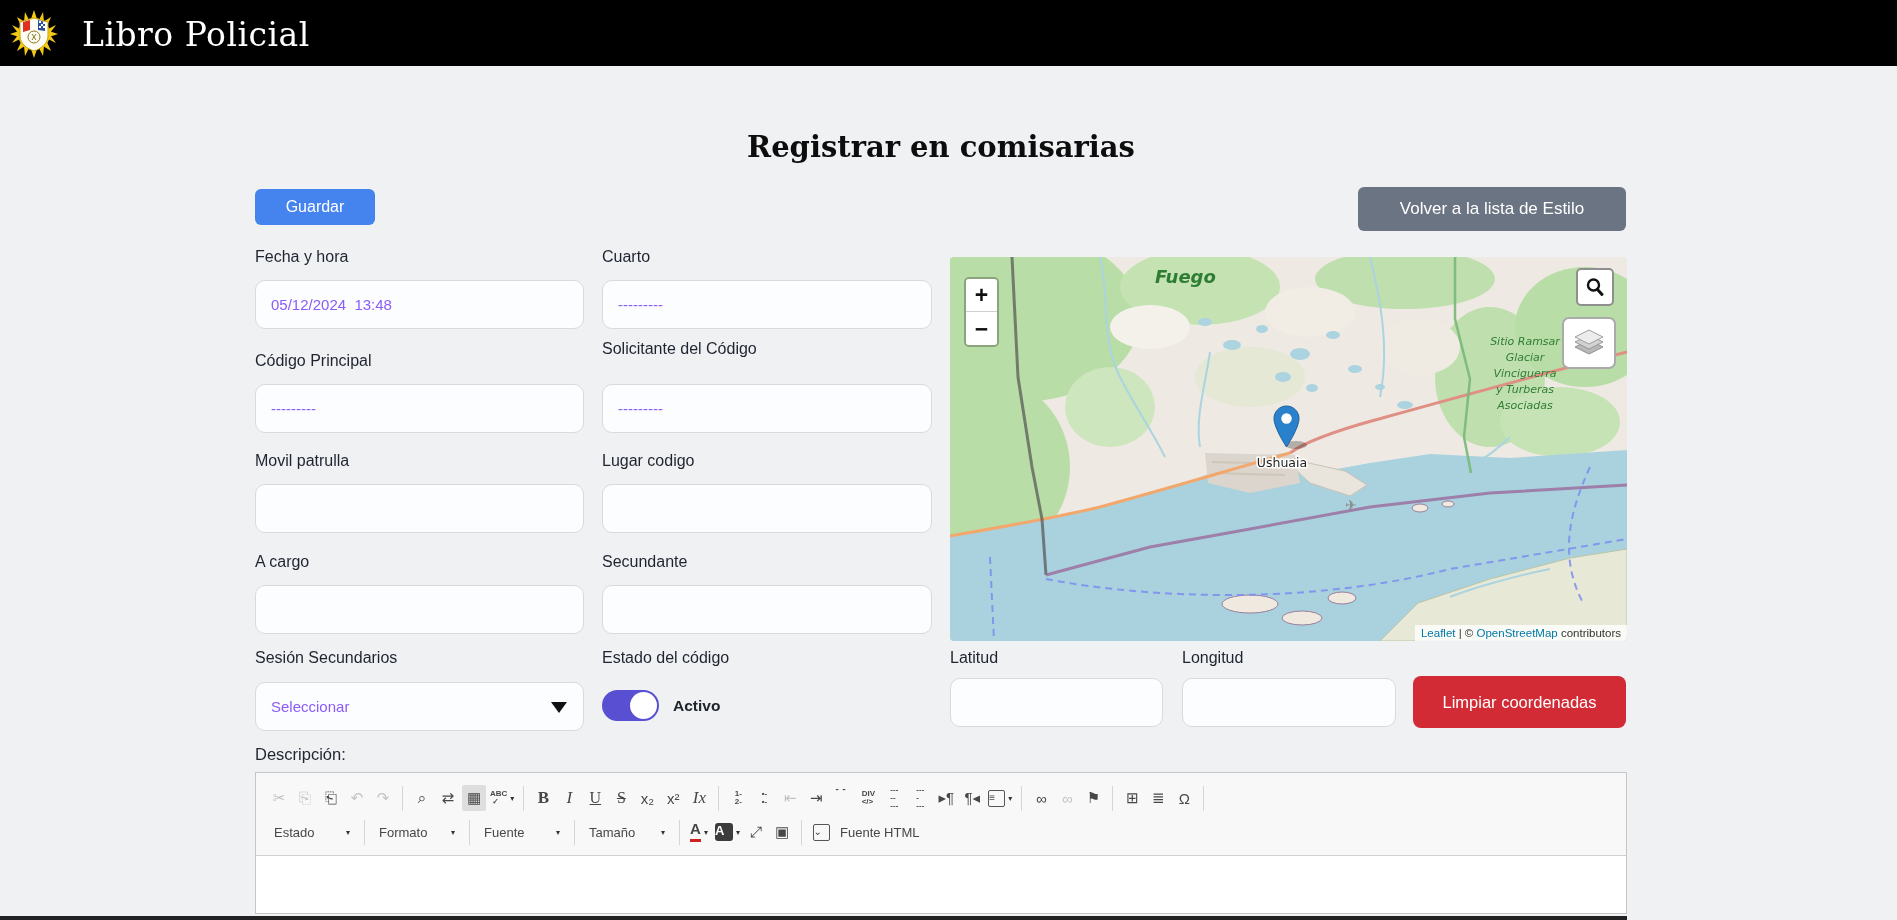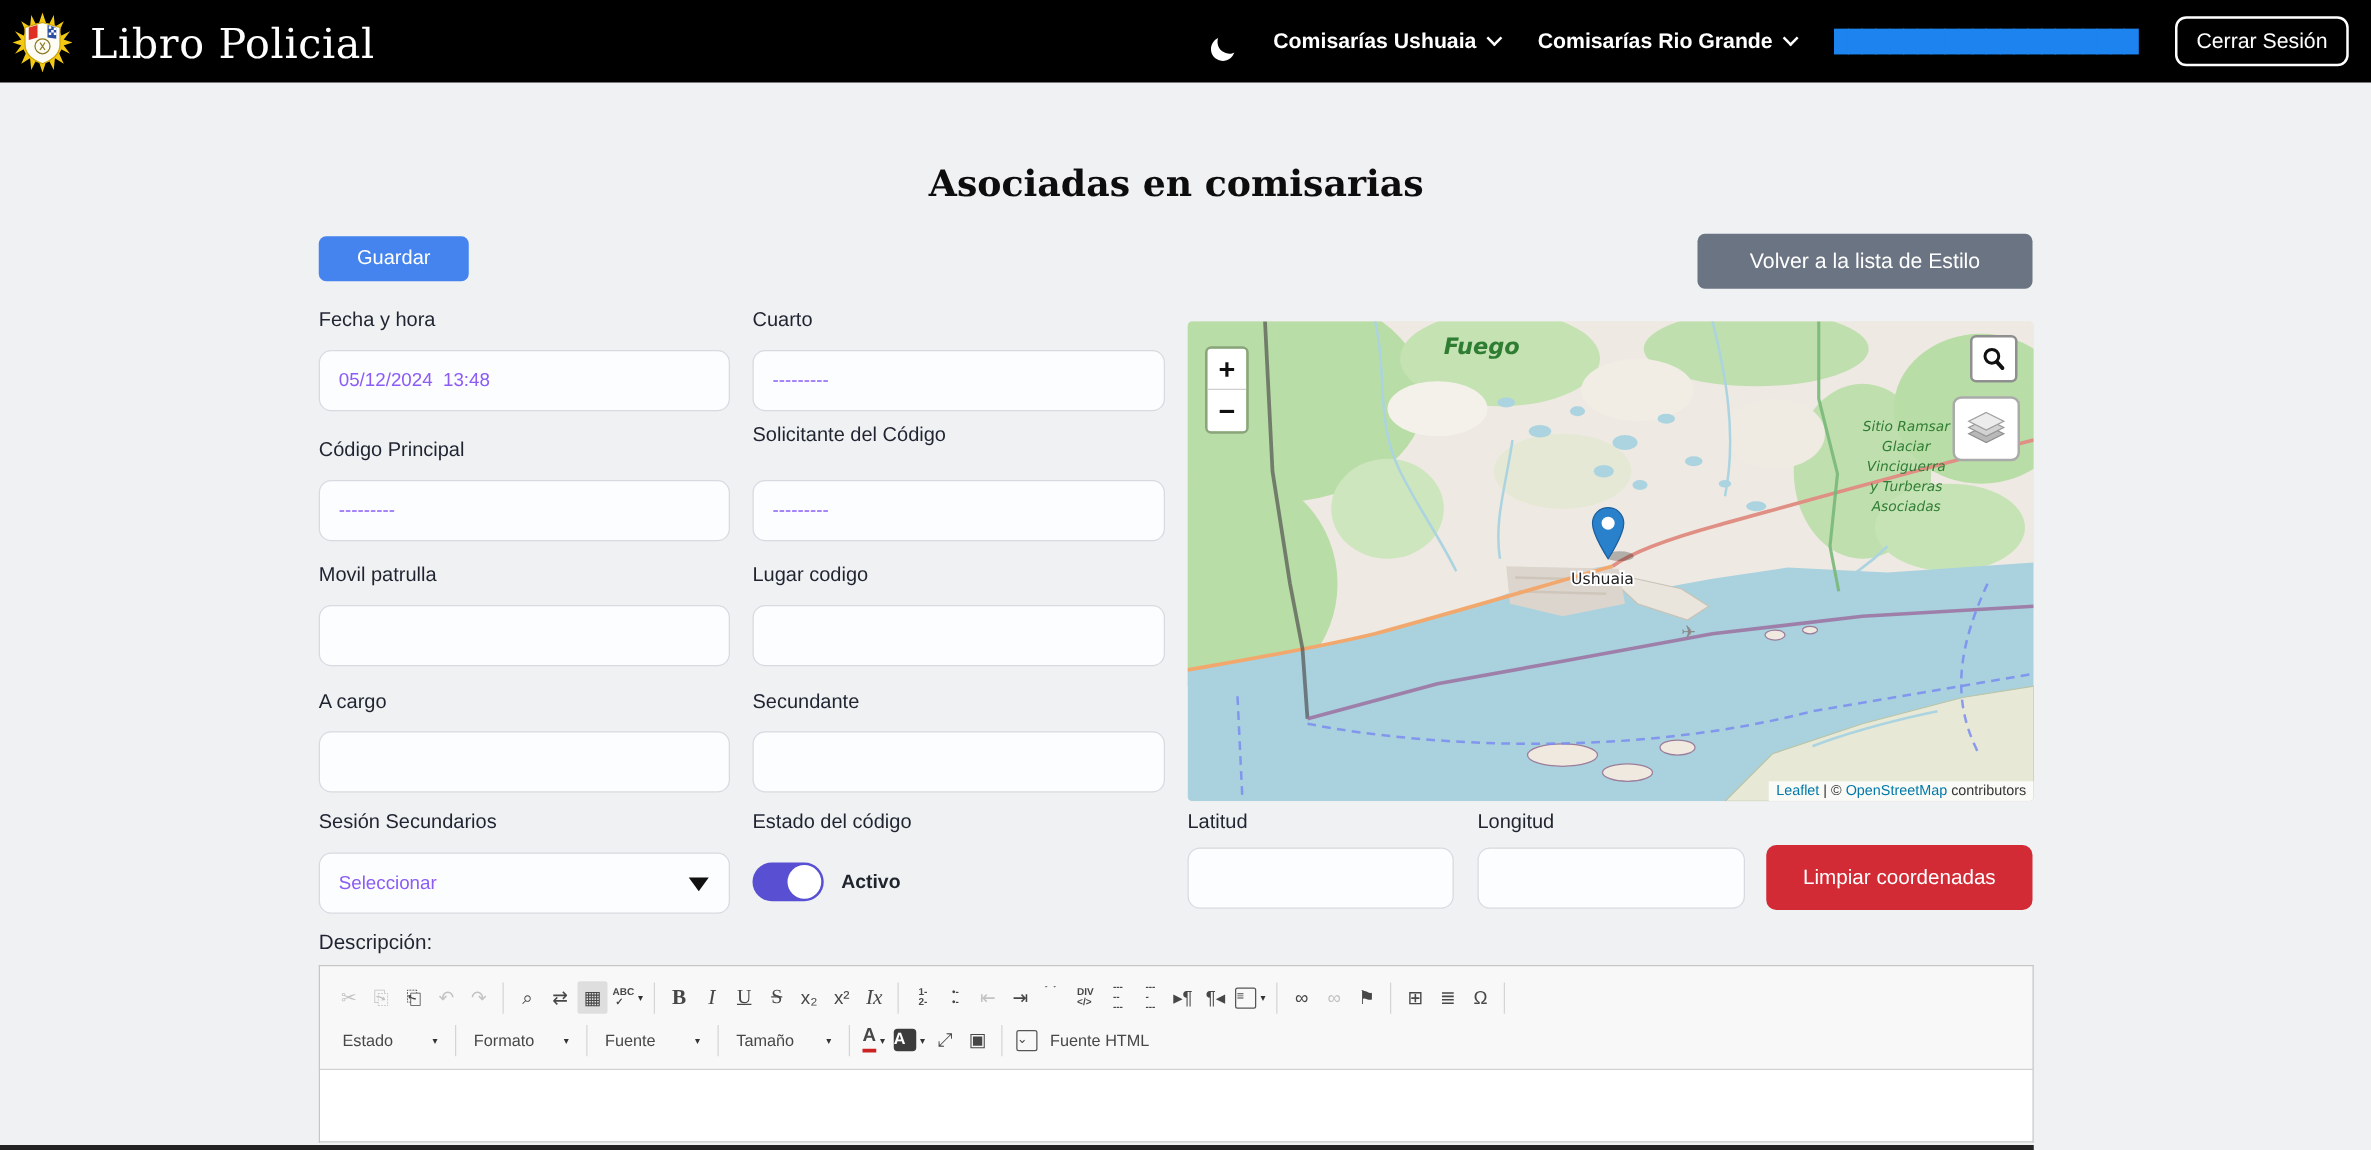--- a/index.html
+++ b/index.html
@@ -1,21 +1,21 @@
 <!DOCTYPE html>
 <html><head>
 <meta charset="utf-8">
 <style>
   * { margin:0; padding:0; box-sizing:border-box; }
   html,body { width:1897px; height:920px; }
   body { position:relative; overflow:hidden; background:#eff1f3; font-family:"Liberation Sans", sans-serif; }
 
   
   .nav { position:absolute; left:0; top:0; width:1897px; height:66px; background:#000; }
-  .brand { position:absolute; left:10px; top:10px; display:flex; align-items:center; gap:14px; }
+  .brand { position:absolute; left:10px; top:10px; display:flex; align-items:center; gap:24px; }
   .brand-title { color:#fff; font-family:"DejaVu Serif", serif; font-size:33px; letter-spacing:.5px; }
   .nav-right { position:absolute; right:18px; top:0; height:66px; display:flex; align-items:center; gap:30px; }
   .nav-link { display:flex; align-items:center; gap:10px; color:#fff; font-size:17px; font-weight:600; cursor:pointer; }
   .chev { width:9px; height:9px; border-right:2.5px solid #fff; border-bottom:2.5px solid #fff; transform:rotate(45deg) translate(-2px,-2px); }
   .moon { width:19px; height:19px; border-radius:50%; box-shadow:-6px 5px 0 0 #fff; transform:rotate(-8deg); margin-right:-4px; }
   .redacted { color:#1d83ee; font-size:17px; font-weight:700; letter-spacing:-1px; }
   .logout { background:transparent; color:#fff; font-size:17px; border:2px solid #fff; border-radius:9px; padding:8px 15px; cursor:pointer; font-family:inherit; }
 
   
   .container { position:absolute; left:255px; top:0; width:1372px; height:920px; }
@@ -114,38 +114,25 @@
         <path d="M24 8 L38 12 L38 26 C38 34 30 39 24 41 C18 39 10 34 10 26 L10 12 Z" fill="#fdfdf5" stroke="#caa50a" stroke-width="1"></path>
         <path d="M13 12 L20 10 L20 20 L13 22 Z" fill="#e03023"></path>
         <path d="M28 10 L35 12 L35 21 L28 20 Z" fill="#2b4fa0"></path>
         <path d="M29 11 h2 v2 h-2 z M33 12 h2 v2 h-2 z M31 14 h2 v2 h-2 z M29 16 h2 v2 h-2 z M33 16 h2 v2 h-2 z" fill="#fff"></path>
         <circle cx="24" cy="27" r="6" fill="none" stroke="#8a7a20" stroke-width="1"></circle>
         <path d="M22 24 l4 6 M26 24 l-4 6" stroke="#8a7a20" stroke-width="1"></path>
       </g>
     </svg>
     <span class="brand-title">Libro Policial</span>
   </div>
-  <div class="nav-right">
-    <span class="moon"></span>
-    <span class="nav-link">
-      <span>Comisarías Ushuaia</span>
-      <span class="chev"></span>
-    </span>
-    <span class="nav-link">
-      <span>Comisarías Rio Grande</span>
-      <span class="chev"></span>
-    </span>
-    <span class="redacted">██████████████████████</span>
-    <button class="logout">Cerrar Sesión</button>
-  </div>
 </div>
 
 <div class="container">
 
-  <div class="page-title">Asociadas en comisarias</div>
+  <div class="page-title">Registrar en comisarias</div>
 
   <button class="btn-save">Guardar</button>
   <button class="btn-back">Volver a la lista de Estilo</button>
 
   <label class="f-label" style="left:0;top:248px">Fecha y hora</label>
   <input class="f-input" style="left: 0px; top: 280px;" value="05/12/2024  13:48">
   <label class="f-label" style="left:347px;top:248px">Cuarto</label>
   <input class="f-input col2" style="left: 347px; top: 280px;" value="---------">
 
   <label class="f-label" style="left:0;top:352px">Código Principal</label>

